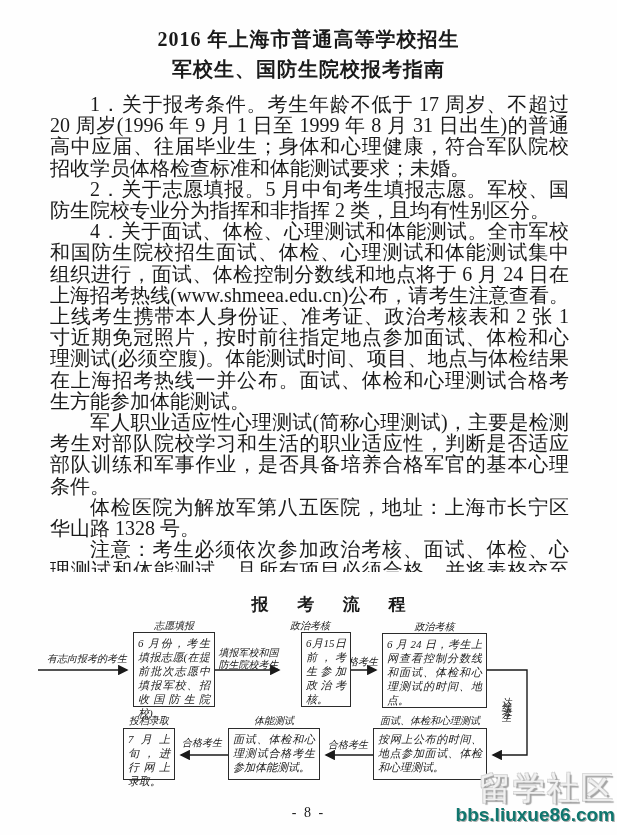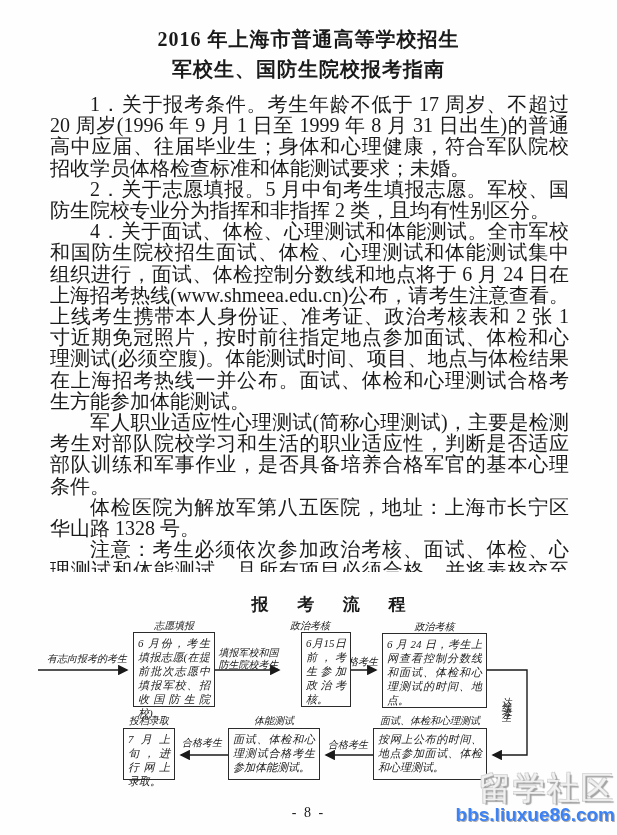--- a/index.html
+++ b/index.html
@@ -62,21 +62,21 @@
   }
   .watermark{position:absolute;right:2px;top:766px;text-align:right;z-index:5;}
   .wm-cn{
     font-size:32px;font-weight:normal;letter-spacing:2px;line-height:44px;
     color:#f1f1f1;
     text-shadow:2px 2px 1px #a2a2a2,-1px -1px 0 #dadada,1px -1px 0 #cfcfcf,-1px 1px 0 #cfcfcf;
     font-family:"Liberation Sans","DejaVu Sans",sans-serif;
   }
   .wm-url{
     font-size:19px;font-weight:bold;line-height:18px;margin-top:-4px;
-    color:#3b82f6;text-shadow:1px 1px 0 #ababab;
+    color:#0f766e;text-shadow:1px 1px 0 #ababab;
     font-family:"Liberation Sans","DejaVu Sans",sans-serif;
   }
 </style>
 </head>
 <body>
 
 <div class="page">
 
   <div class="titles">
     <h1 class="doc-title">2016 年上海市普通高等学校招生</h1>

